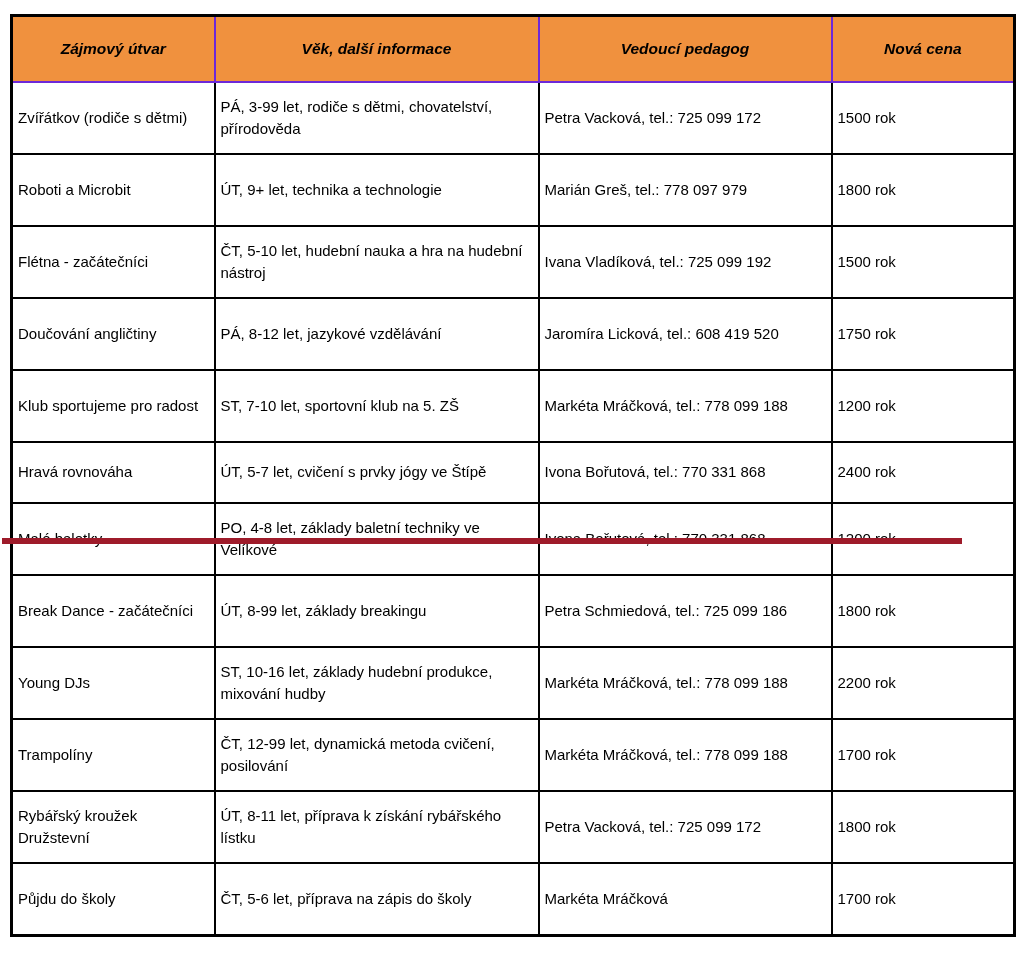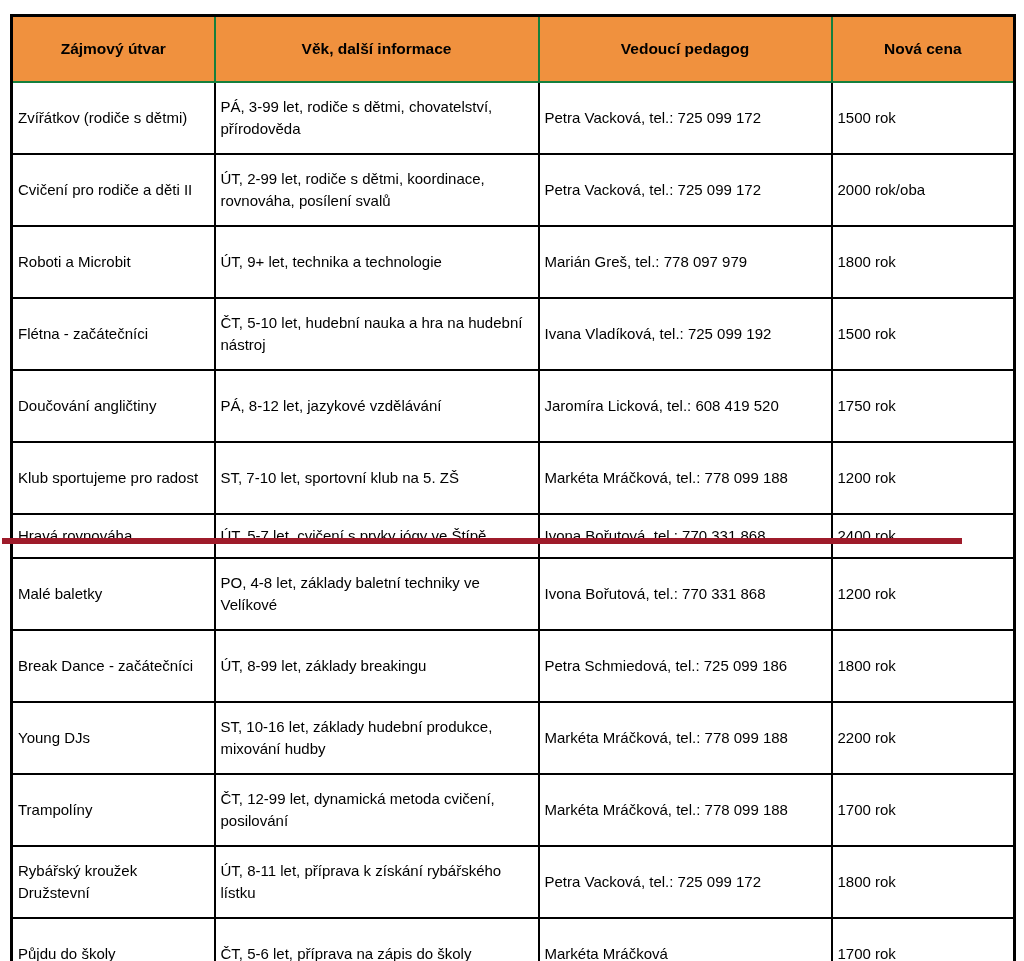--- a/index.html
+++ b/index.html
@@ -24,38 +24,39 @@
     border-collapse: collapse;
     table-layout: fixed;
     border: 3px solid #000000;
   }
   table.clubs col.c1 { width: 203px; }
   table.clubs col.c2 { width: 324px; }
   table.clubs col.c3 { width: 293px; }
   table.clubs col.c4 { width: 183px; }
   table.clubs th {
     background: #F0913E;
-    border: 2px solid #15803d;
+    border: 2px solid #6d28d9;
     height: 60px;
     font-size: 15.5px;
     font-weight: bold;
     vertical-align: middle;
     padding: 2px 4px;
+    font-style: italic;
   }
   table.clubs td {
     border: 2px solid #000000;
     font-size: 15px;
     line-height: 1.5;
     text-align: left;
     vertical-align: middle;
     padding: 2px 5px;
     overflow: hidden;
   }
   table.clubs tbody tr { height: 72px; }
-  table.clubs tbody tr.struck { height: 44px; }
+  table.clubs tbody tr.struck { height: 61px; }
   .strike-line {
     position: absolute;
     left: 2px;
     top: 538px;
     width: 960px;
     height: 6px;
     background: #9E1B2A;
     z-index: 5;
     pointer-events: none;
   }
@@ -79,26 +80,20 @@
         <th>Vedoucí pedagog</th>
         <th>Nová cena</th>
       </tr>
     </thead>
     <tbody>
         <tr>
           <td>Zvířátkov (rodiče s dětmi)</td>
           <td>PÁ, 3-99 let, rodiče s dětmi, chovatelství, přírodověda</td>
           <td>Petra Vacková, tel.: 725 099 172</td>
           <td>1500 rok</td>
-        </tr>
-        <tr>
-          <td>Cvičení pro rodiče a děti II</td>
-          <td>ÚT, 2-99 let, rodiče s dětmi, koordinace, rovnováha, posílení svalů</td>
-          <td>Petra Vacková, tel.: 725 099 172</td>
-          <td>2000 rok/oba</td>
         </tr>
         <tr>
           <td>Roboti a Microbit</td>
           <td>ÚT, 9+ let, technika a technologie</td>
           <td>Marián Greš, tel.: 778 097 979</td>
           <td>1800 rok</td>
         </tr>
         <tr>
           <td>Flétna - začátečníci</td>
           <td>ČT, 5-10 let, hudební nauka a hra na hudební nástroj</td>

